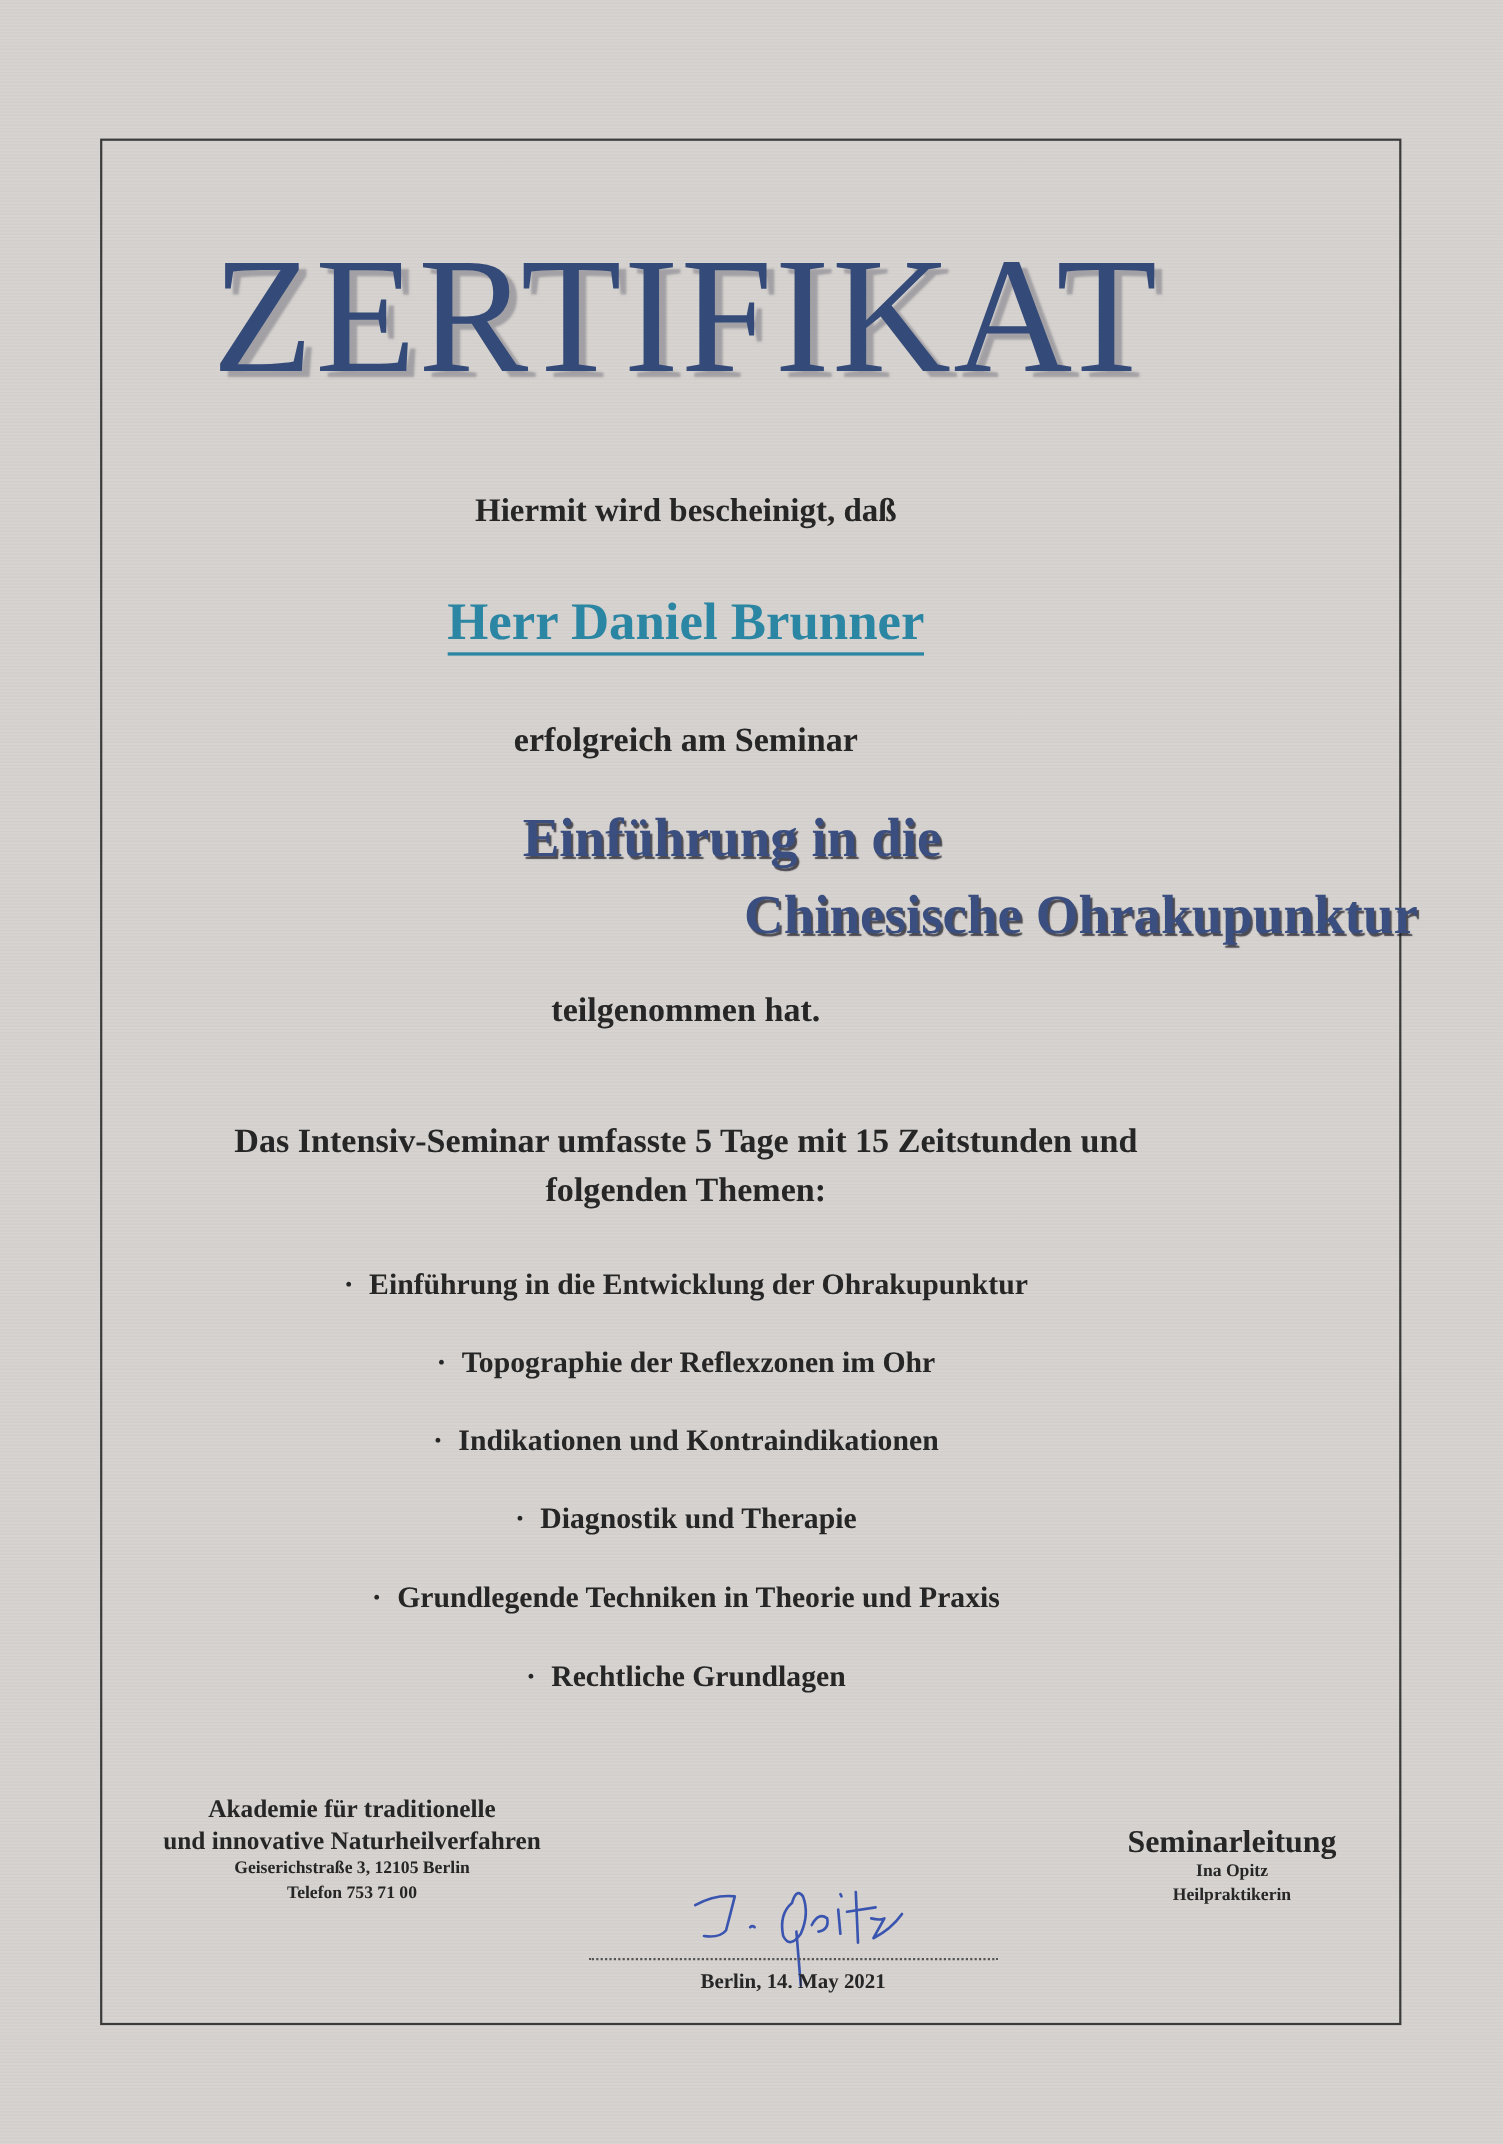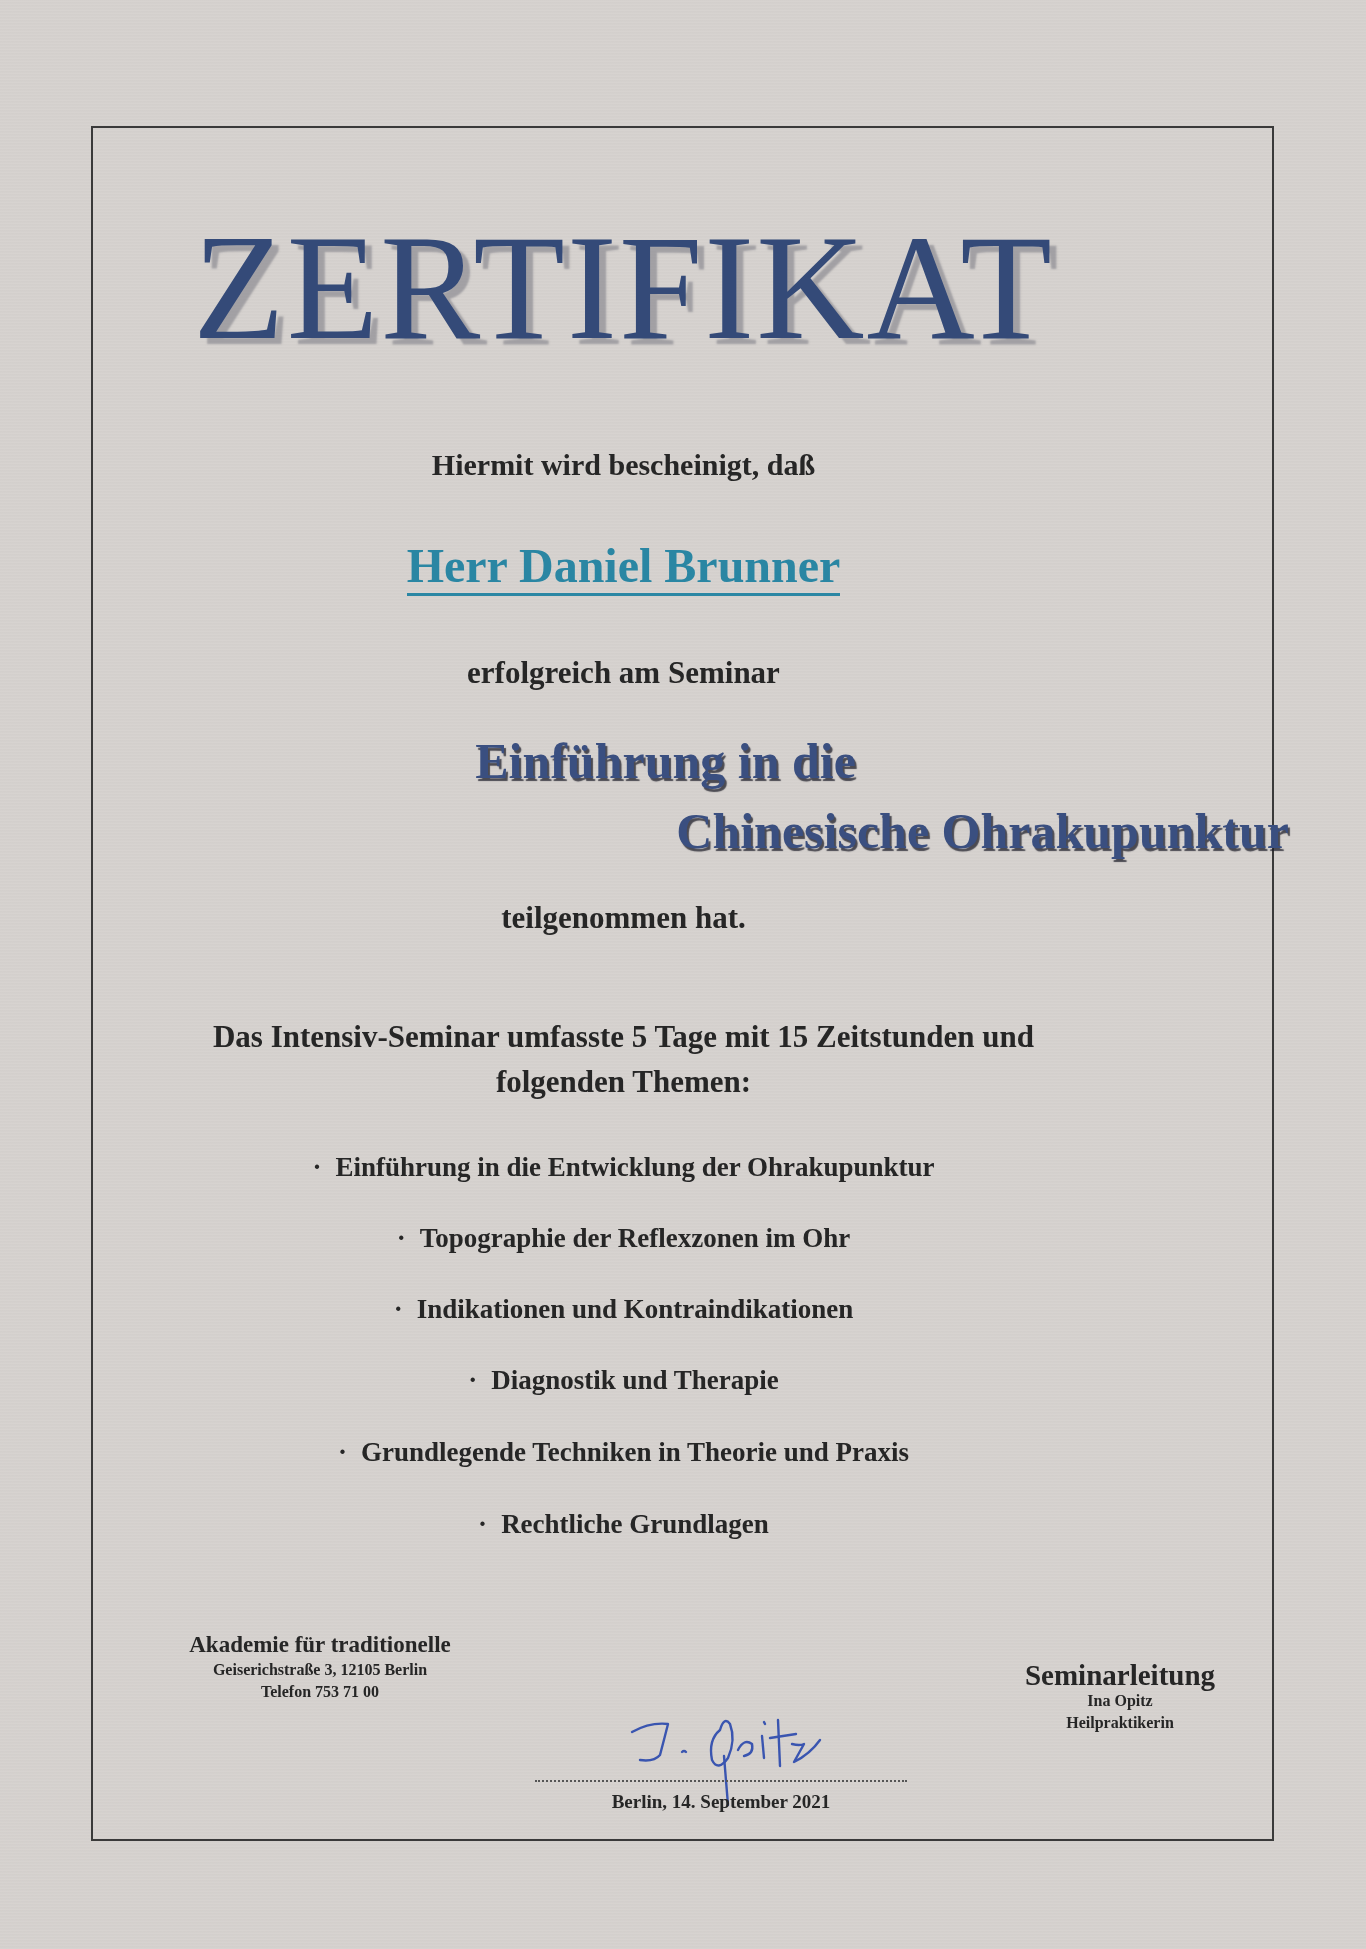--- a/index.html
+++ b/index.html
@@ -98,20 +98,21 @@
 </div>
 <div class="line bullet" style="top:1437px">
   <span class="dot">·</span><span>Grundlegende Techniken in Theorie und Praxis</span>
 </div>
 <div class="line bullet" style="top:1509px">
   <span class="dot">·</span><span>Rechtliche Grundlagen</span>
 </div>
 
 <div class="footer-left">
   <div class="l1">Akademie für traditionelle</div>
+  <div class="l2">und innovative Naturheilverfahren</div>
   <div class="l3">Geiserichstraße 3, 12105 Berlin</div>
   <div class="l4">Telefon 753 71 00</div>
 </div>
 
 <div class="footer-right">
   <div class="r1">Seminarleitung</div>
   <div class="r2">Ina Opitz</div>
   <div class="r3">Heilpraktikerin</div>
 </div>
 
@@ -124,13 +125,13 @@
     <path d="M118 50 Q124 38 132 44 Q134 54 124 56"></path>
     <path d="M142 36 L144 58"></path>
     <path d="M144 22 L145 24"></path>
     <path d="M158 20 L160 66"></path>
     <path d="M150 38 L176 34"></path>
     <path d="M172 44 Q180 46 184 44 L174 62 Q190 54 200 40"></path>
   </g>
 </svg>
 
 <div class="dots"></div>
-<div class="date">Berlin, 14. September 2021</div>
+<div class="date">Berlin, 14. May 2021</div>
 
 </body></html>

